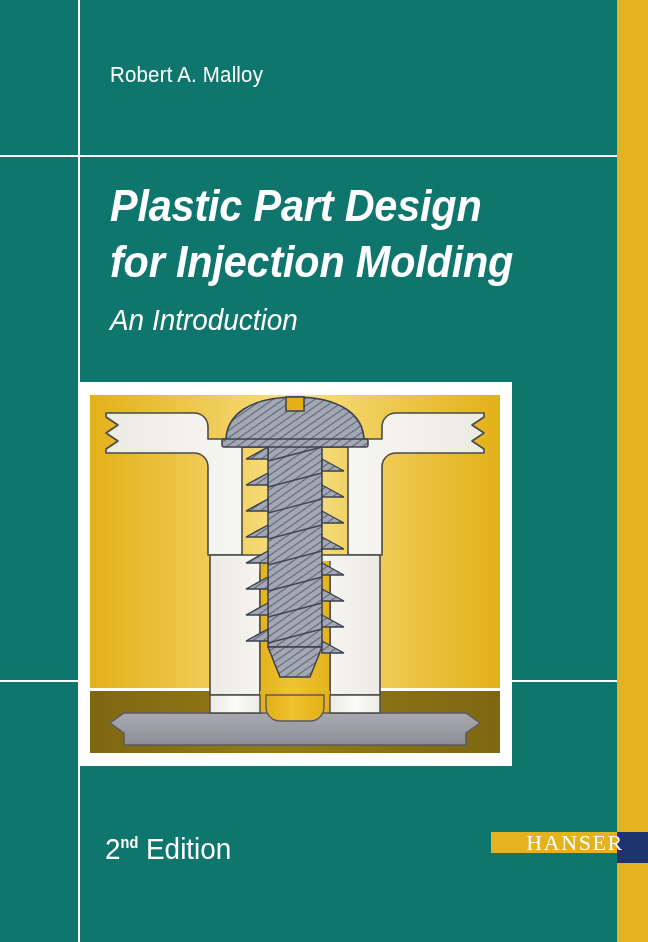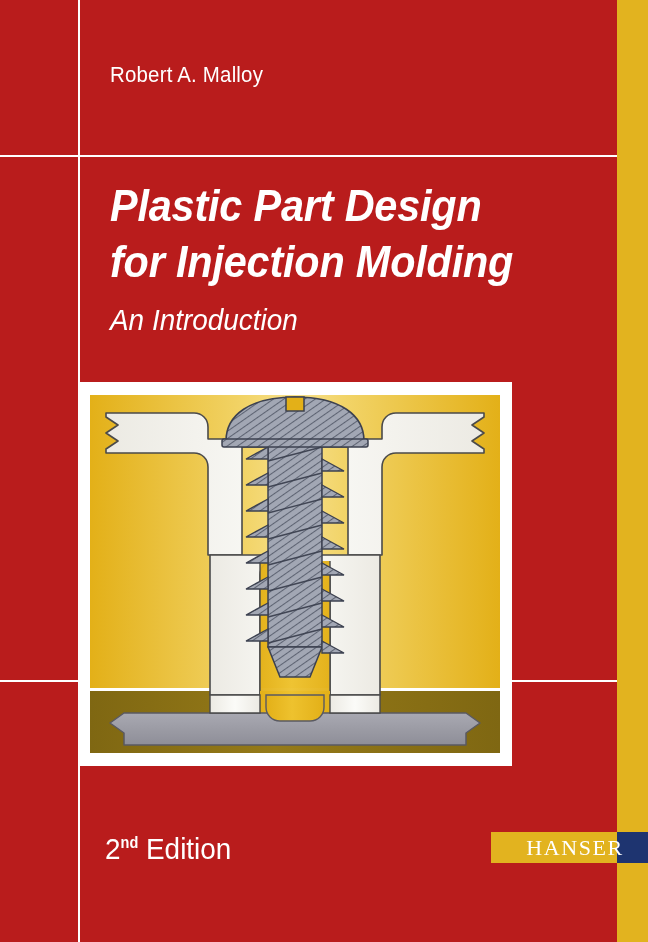--- a/index.html
+++ b/index.html
@@ -1,21 +1,21 @@
 <!DOCTYPE html>
 <html><head>
 <meta charset="utf-8">
 <style>
   html,body{margin:0;padding:0;background:#2a2a2a;}
   *{box-sizing:border-box;}
 
   .cover{
     position:relative;
     width:648px;height:942px;
-    background:#b91c1c;
+    background:#0f766e;
     overflow:hidden;
     font-family:"Liberation Sans","DejaVu Sans",sans-serif;
   }
 
   
   .rule{position:absolute;background:#ffffff;}
   .rule-v{width:2px;top:0;bottom:0;left:78px;}
   .rule-h1{height:2px;left:0;width:617px;top:155px;}
   .rule-h2{height:2px;left:0;width:617px;top:680px;}
 
@@ -61,21 +61,21 @@
   
   .edition{
     position:absolute;left:105px;top:832px;
     color:#ffffff;font-size:30px;font-weight:400;white-space:nowrap;
     transform:scaleX(.93);transform-origin:left center;
   }
   .edition sup{font-size:.52em;vertical-align:super;font-weight:700;}
 
   
   .pub-band{
-    position:absolute;left:491px;top:832px;width:126px;height:31px;
+    position:absolute;left:491px;top:832px;width:126px;height:21px;
     background:#e2b31f;
     display:flex;align-items:center;justify-content:center;padding-left:40px;
   }
   .pub-name{
     color:#ffffff;font-family:"Liberation Serif","DejaVu Serif",serif;
     font-size:22px;letter-spacing:1.6px;line-height:1;
     padding-left:2px;
   }
 </style>
 </head>

